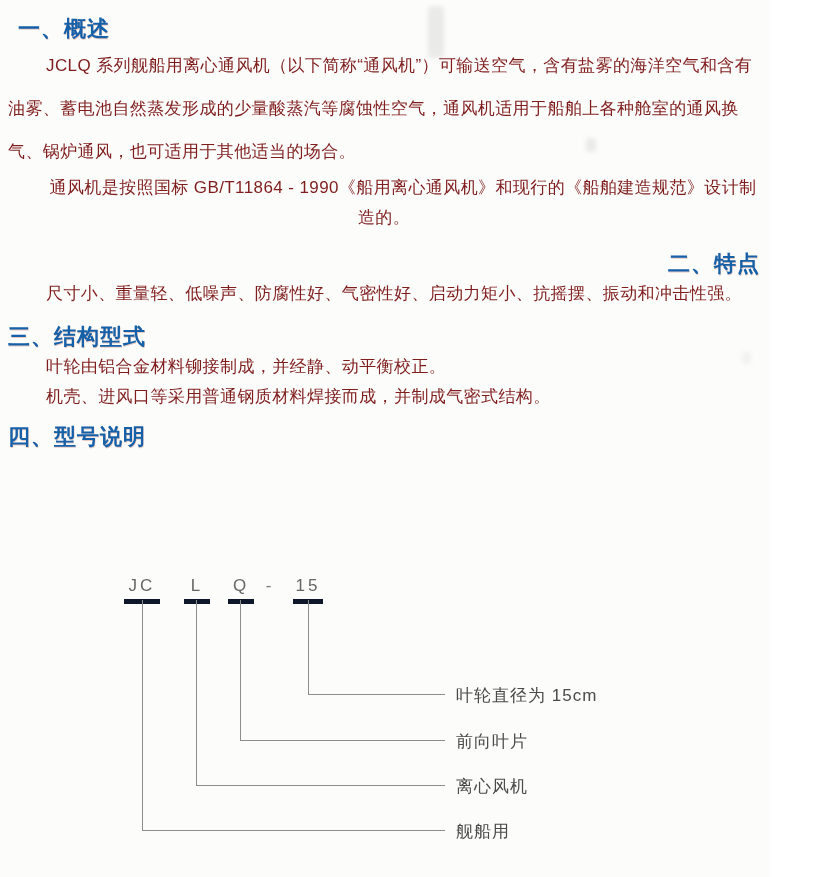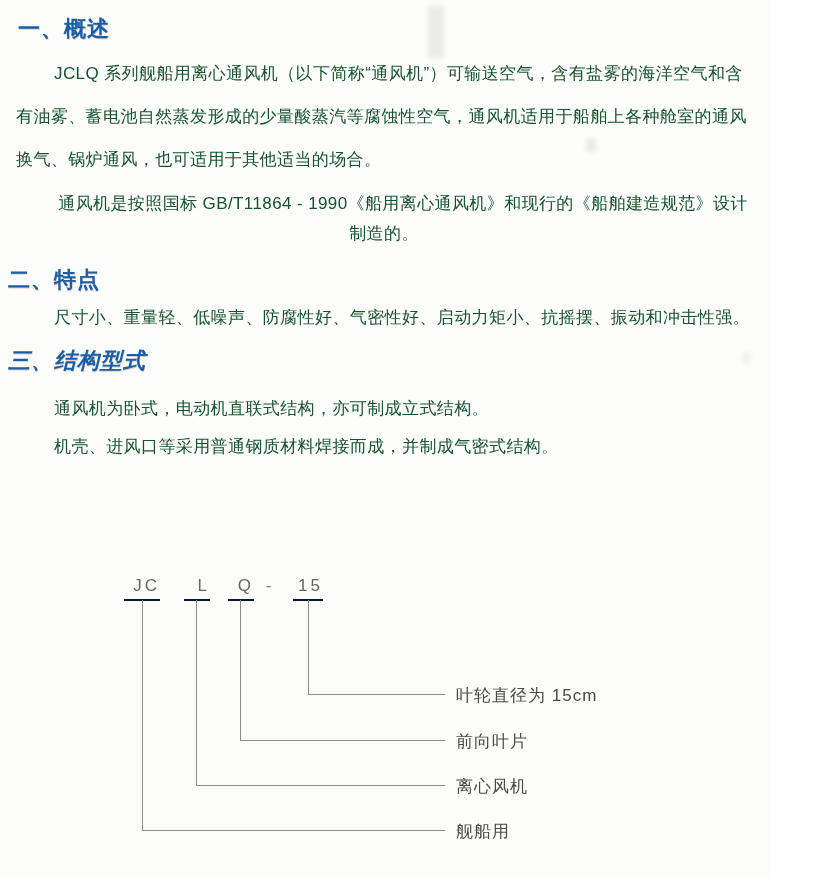--- a/index.html
+++ b/index.html
@@ -16,63 +16,63 @@
   h2.sec {
     margin: 0;
     color: #1560a8;
     font-size: 22px;
     font-weight: bold;
     letter-spacing: 1px;
     text-shadow: 0.5px 0.5px 0 rgba(180,60,30,0.25);
   }
   #h-overview { margin-left: 10px; }
   p.body {
-    margin: 8px;
+    margin: 0;
     font-size: 17px;
     letter-spacing: 0.4px;
-    color: #14532d;
+    color: #7f1d1d;
   }
   .p1 {
     margin-top: 8px;
     line-height: 43px;
     text-indent: 38px;
   }
   .p2 {
     margin-top: 6px;
     line-height: 30px;
     text-indent: 38px;
     text-align: center;
   }
-  #h-features { margin-top: 16px; }
+  #h-features { margin-top: 16px; text-align: right; }
   .feat {
     margin-top: 14px;
     line-height: 30px;
     text-indent: 38px;
   }
-  #h-structure { margin-top: 13px; font-style: italic; }
+  #h-structure { margin-top: 13px; }
   .s-item {
     line-height: 30px;
     text-indent: 38px;
     margin-top: 13px;
   }
   .s-item.first { margin-top: 18px; }
   #h-model { margin-top: 10px; }
 
   
   .diagram { position: absolute; left: 0; top: 560px; width: 830px; height: 317px; }
   .code {
     position: absolute;
     top: 16px;
     font-size: 17px;
     letter-spacing: 3px;
     color: #666;
     text-align: center;
     padding-bottom: 3px;
   }
-  .code.ul { border-bottom: 2px solid #0f172a; text-align: right; }
+  .code.ul { border-bottom: 5px solid #0f172a; }
   .part-jc { left: 124px; width: 36px; }
   .part-l  { left: 184px; width: 26px; }
   .part-q  { left: 228px; width: 26px; }
   .part-dash { left: 262px; width: 16px; color: #777; }
   .part-15 { left: 293px; width: 30px; }
   .vline { position: absolute; width: 1px; background: #8d8d8d; }
   .hline { position: absolute; height: 1px; background: #8d8d8d; }
   .v-jc { left: 142px; top: 40px; height: 230px; }
   .v-l  { left: 196px; top: 40px; height: 185px; }
   .v-q  { left: 240px; top: 40px; height: 140px; }
@@ -116,23 +116,24 @@
 
   <div class="content">
     <h2 class="sec" id="h-overview">一、概述</h2>
     <p class="body p1">JCLQ 系列舰船用离心通风机（以下简称“通风机”）可输送空气，含有盐雾的海洋空气和含有油雾、蓄电池自然蒸发形成的少量酸蒸汽等腐蚀性空气，通风机适用于船舶上各种舱室的通风换气、锅炉通风，也可适用于其他适当的场合。</p>
     <p class="body p2">通风机是按照国标 GB/T11864 - 1990《船用离心通风机》和现行的《船舶建造规范》设计制造的。</p>
 
     <h2 class="sec" id="h-features">二、特点</h2>
     <p class="body feat">尺寸小、重量轻、低噪声、防腐性好、气密性好、启动力矩小、抗摇摆、振动和冲击性强。</p>
 
     <h2 class="sec" id="h-structure">三、结构型式</h2>
-    <p class="body s-item first">通风机为卧式，电动机直联式结构，亦可制成立式结构。</p>
+    <p class="body s-item">叶轮由铝合金材料铆接制成，并经静、动平衡校正。</p>
     <p class="body s-item">机壳、进风口等采用普通钢质材料焊接而成，并制成气密式结构。</p>
 
+    <h2 class="sec" id="h-model">四、型号说明</h2>
   </div>
 
   <div class="diagram">
     <span class="code ul part-jc">JC</span>
     <span class="code ul part-l">L</span>
     <span class="code ul part-q">Q</span>
     <span class="code part-dash">-</span>
     <span class="code ul part-15">15</span>
 
     <div class="vline v-jc"></div>

